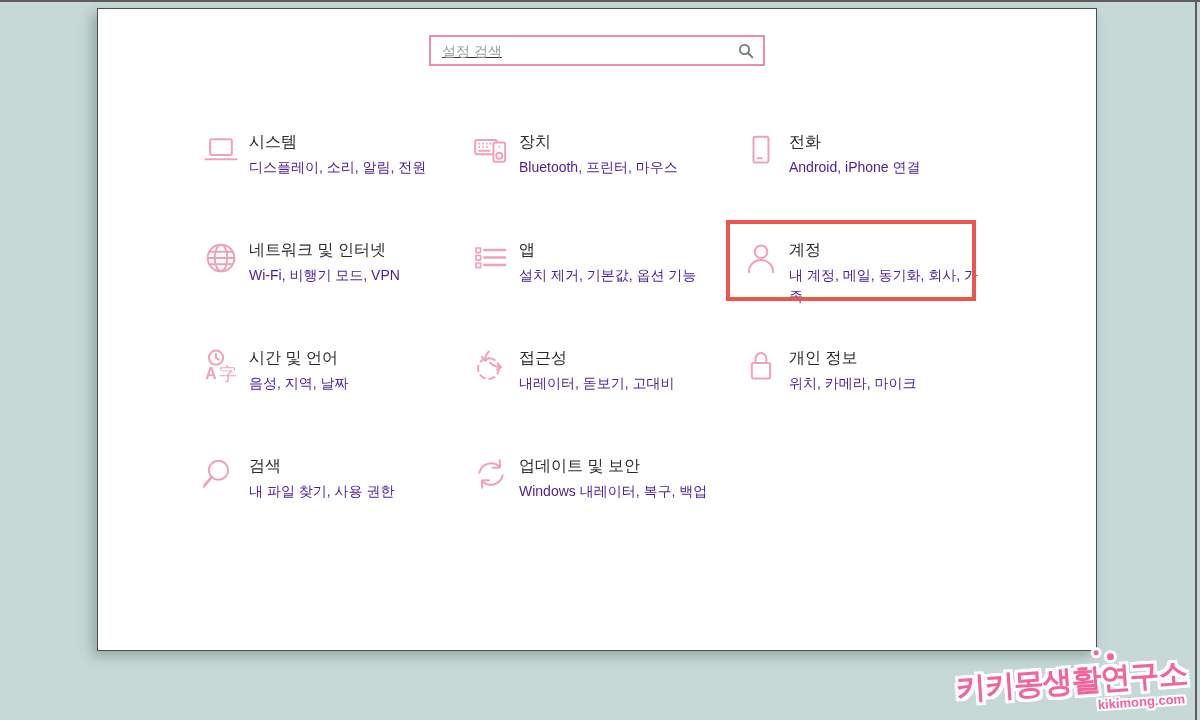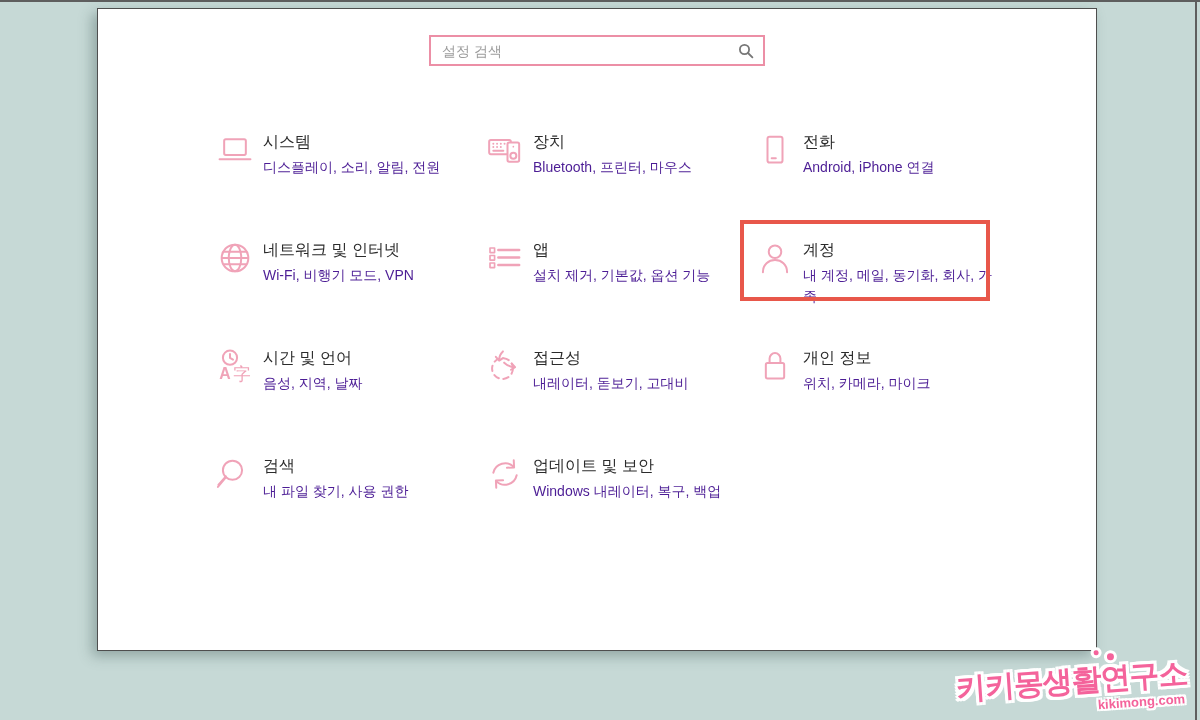--- a/index.html
+++ b/index.html
@@ -20,26 +20,27 @@
 
   .search-wrap { position:absolute; left:50%; transform:translateX(-50%); top:26px; }
   .search-box {
     width:336px; height:31px; border:2px solid #ec8fa6; background:#fff;
     display:flex; align-items:center;
   }
   .search-box input {
     flex:1; border:none; outline:none; font-size:14px; padding:0 6px 0 11px;
     color:#333; background:transparent;
     font-family:"Liberation Sans","DejaVu Sans",sans-serif;
+    text-decoration:underline;
   }
   .search-box input::placeholder { color:#9c9c9c; opacity:1; }
   .search-glyph { flex:none; margin-right:9px; display:flex; align-items:center; }
 
   .grid {
-    position:absolute; left:117px; top:120px;
+    position:absolute; left:103px; top:120px;
     display:grid; grid-template-columns:270px 270px 270px; grid-auto-rows:108px;
   }
   .tile { display:flex; align-items:flex-start; position:relative; cursor:pointer; }
   .tile-icon { width:40px; flex:none; margin:1px 8px 0 0; }
   .tile-text { padding-top:3px; }
   .tile-title { font-size:16px; color:#2b2b2b; margin:0 0 4px 0; font-weight:400; }
   .tile-sub { font-size:14px; color:#4c1d95; line-height:1.5; max-width:196px; }
 
   .highlight-box {
     position:absolute; left:-15px; top:-17px; width:250px; height:81px;

